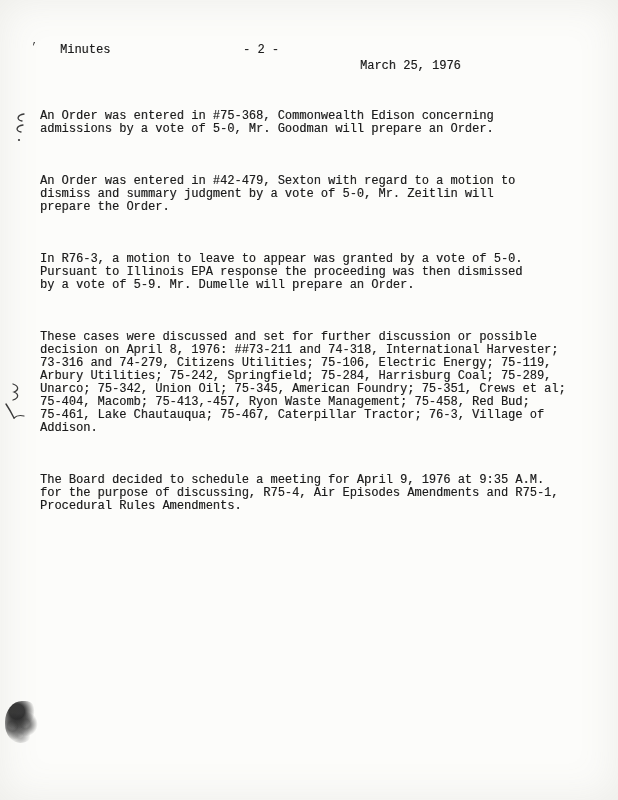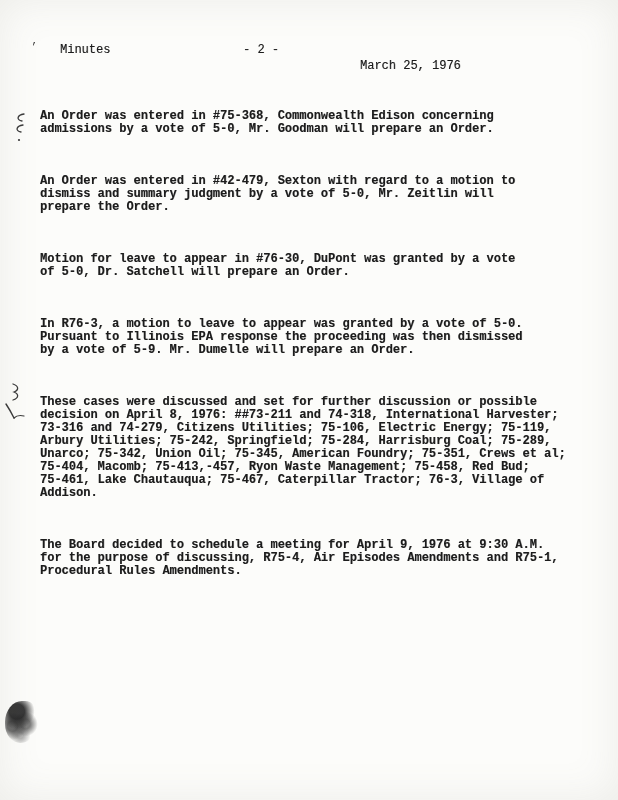--- a/index.html
+++ b/index.html
@@ -21,21 +21,21 @@
     line-height: 13px;
     white-space: pre;
     letter-spacing: 0px;
     text-shadow: 0.4px 0 0 rgba(30,30,30,0.45);
   }
   .header { position: absolute; top: 44px; left: 0; width: 618px; height: 14px; }
   .header .title { position: absolute; left: 40px; top: 0; margin-left: 20px; }
   .header .pageno { position: absolute; left: 243px; top: 0; }
   .header .date { position: absolute; left: 360px; top: 16px; }
   .body-block { position: absolute; top: 84px; left: 40px; width: 575px; }
-  .para { margin: 0 0 13px 0; font-weight: bold; }
+  .para { margin: 0 0 13px 0; }
   .stray-dot {
     position: absolute; left: 31px; top: 42px;
     font-size: 10px; color: #2a2a2a;
   }
   .mark { position: absolute; }
   .mark svg { display: block; }
   .smudge {
     position: absolute; left: 5px; top: 701px;
     width: 34px; height: 42px;
     background:
@@ -58,34 +58,32 @@
     <span class="pageno">- 2 -</span>
     <span class="date">March 25, 1976</span>
   </div>
 
   <div class="body-block typed">
     <p class="para">An Order was entered in #75-368, Commonwealth Edison concerning
 admissions by a vote of 5-0, Mr. Goodman will prepare an Order.</p>
     <p class="para">An Order was entered in #42-479, Sexton with regard to a motion to
 dismiss and summary judgment by a vote of 5-0, Mr. Zeitlin will
 prepare the Order.</p>
-    <p class="para">Motion for leave to appear in #76-30, DuPont was granted by a vote
-of 5-0, Dr. Satchell will prepare an Order.</p>
     <p class="para">In R76-3, a motion to leave to appear was granted by a vote of 5-0.
 Pursuant to Illinois EPA response the proceeding was then dismissed
 by a vote of 5-9. Mr. Dumelle will prepare an Order.</p>
     <p class="para">These cases were discussed and set for further discussion or possible
 decision on April 8, 1976: ##73-211 and 74-318, International Harvester;
 73-316 and 74-279, Citizens Utilities; 75-106, Electric Energy; 75-119,
 Arbury Utilities; 75-242, Springfield; 75-284, Harrisburg Coal; 75-289,
 Unarco; 75-342, Union Oil; 75-345, American Foundry; 75-351, Crews et al;
 75-404, Macomb; 75-413,-457, Ryon Waste Management; 75-458, Red Bud;
 75-461, Lake Chautauqua; 75-467, Caterpillar Tractor; 76-3, Village of
 Addison.</p>
-    <p class="para">The Board decided to schedule a meeting for April 9, 1976 at 9:30 A.M.
+    <p class="para">The Board decided to schedule a meeting for April 9, 1976 at 9:35 A.M.
 for the purpose of discussing, R75-4, Air Episodes Amendments and R75-1,
 Procedural Rules Amendments.</p>
     
     
   </div>
 
   <div class="mark" style="left:13px; top:112px;">
     <svg width="16" height="36" viewBox="0 0 16 36">
       <path d="M11,2 C4,3 3,8 9,9" fill="none" stroke="#3a3a3a" stroke-width="1.3" stroke-linecap="round"></path>
       <path d="M10,13 C3,14 2,19 8,20" fill="none" stroke="#3a3a3a" stroke-width="1.3" stroke-linecap="round"></path>

